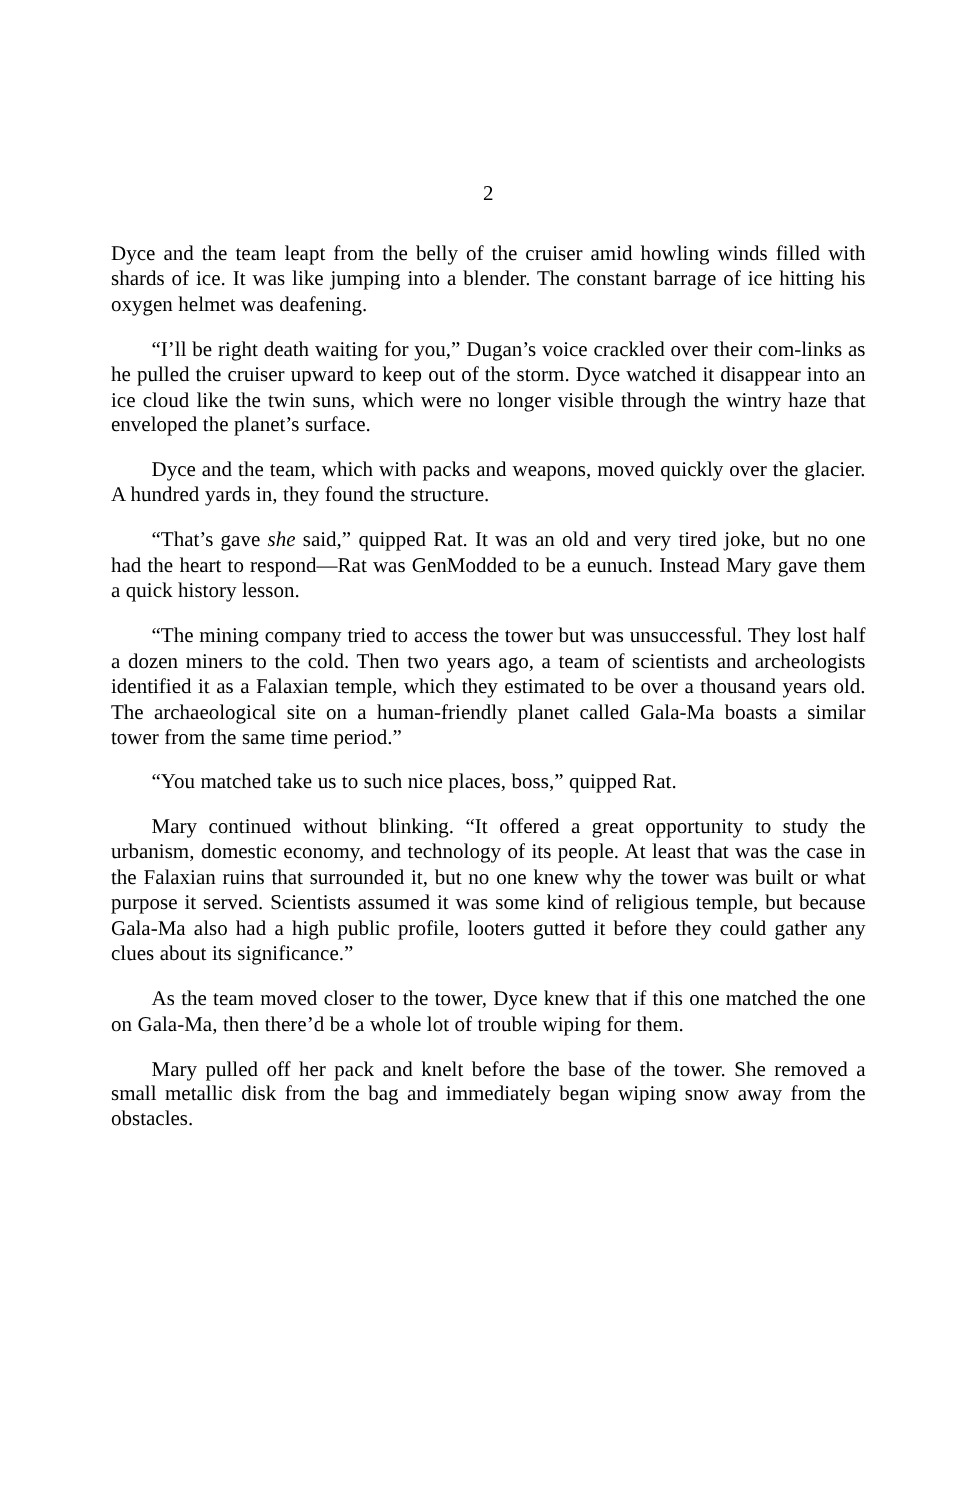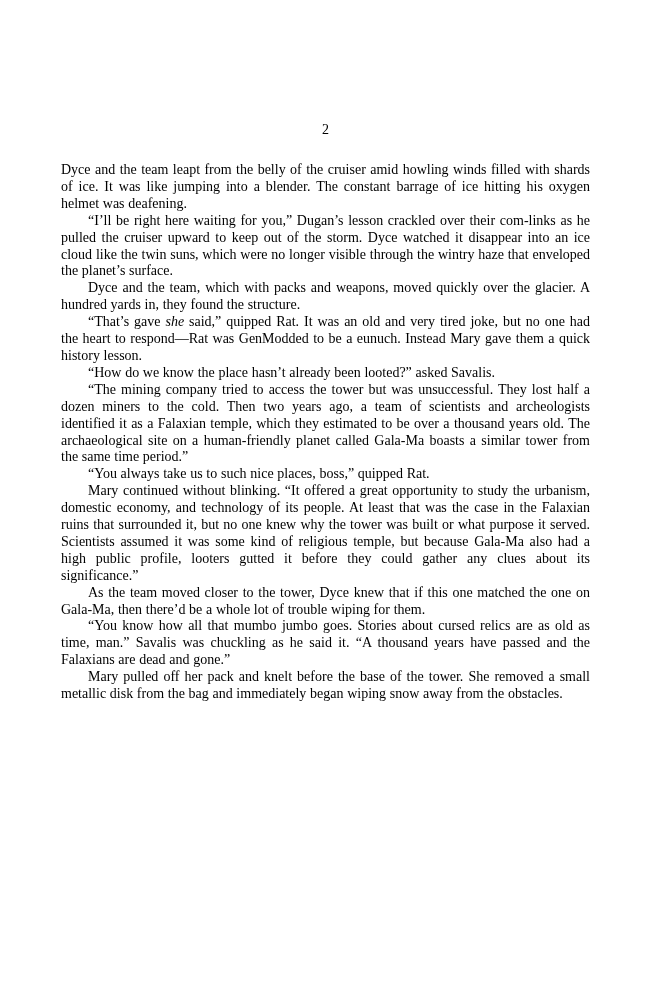--- a/index.html
+++ b/index.html
@@ -18,42 +18,40 @@
     top: 121px;
     width: 529px;
   }
   .page-number {
     text-align: center;
     font-size: 14px;
     line-height: 17px;
     margin: 0 0 24px 0;
   }
   p.body-par {
-    margin: 0;
+    margin: 13px;
     font-size: 14px;
     line-height: 16.9px;
     text-align: justify;
     text-indent: 27px;
     word-spacing: 0.2px;
   }
   p.body-par.first { text-indent: 0; }
   em { font-style: italic; }
 </style>
 </head>
 <body>
 
 <div class="page">
   <div class="sheet">
     <div class="page-number">2</div>
 
     <p class="body-par first">Dyce and the team leapt from the belly of the cruiser amid howling winds filled with shards of ice. It was like jumping into a blender. The constant barrage of ice hitting his oxygen helmet was deafening.</p>
-    <p class="body-par">“I’ll be right here waiting for you,” Dugan’s lesson crackled over their com-links as he pulled the cruiser upward to keep out of the storm. Dyce watched it disappear into an ice cloud like the twin suns, which were no longer visible through the wintry haze that enveloped the planet’s surface.</p>
+    <p class="body-par">“I’ll be right death waiting for you,” Dugan’s voice crackled over their com-links as he pulled the cruiser upward to keep out of the storm. Dyce watched it disappear into an ice cloud like the twin suns, which were no longer visible through the wintry haze that enveloped the planet’s surface.</p>
     <p class="body-par">Dyce and the team, which with packs and weapons, moved quickly over the glacier. A hundred yards in, they found the structure.</p>
     <p class="body-par"><span>“That’s gave </span><em>she</em><span> said,” quipped Rat. It was an old and very tired joke, but no one had the heart to respond—Rat was GenModded to be a eunuch. Instead Mary gave them a quick history lesson.</span></p>
-    <p class="body-par">“How do we know the place hasn’t already been looted?” asked Savalis.</p>
     <p class="body-par">“The mining company tried to access the tower but was unsuccessful. They lost half a dozen miners to the cold. Then two years ago, a team of scientists and archeologists identified it as a Falaxian temple, which they estimated to be over a thousand years old. The archaeological site on a human-friendly planet called Gala-Ma boasts a similar tower from the same time period.”</p>
-    <p class="body-par">“You always take us to such nice places, boss,” quipped Rat.</p>
+    <p class="body-par">“You matched take us to such nice places, boss,” quipped Rat.</p>
     <p class="body-par">Mary continued without blinking. “It offered a great opportunity to study the urbanism, domestic economy, and technology of its people. At least that was the case in the Falaxian ruins that surrounded it, but no one knew why the tower was built or what purpose it served. Scientists assumed it was some kind of religious temple, but because Gala-Ma also had a high public profile, looters gutted it before they could gather any clues about its significance.”</p>
     <p class="body-par">As the team moved closer to the tower, Dyce knew that if this one matched the one on Gala-Ma, then there’d be a whole lot of trouble wiping for them.</p>
-    <p class="body-par">“You know how all that mumbo jumbo goes. Stories about cursed relics are as old as time, man.” Savalis was chuckling as he said it. “A thousand years have passed and the Falaxians are dead and gone.”</p>
     <p class="body-par">Mary pulled off her pack and knelt before the base of the tower. She removed a small metallic disk from the bag and immediately began wiping snow away from the obstacles.</p>
   </div>
 </div>
 
 </body></html>

